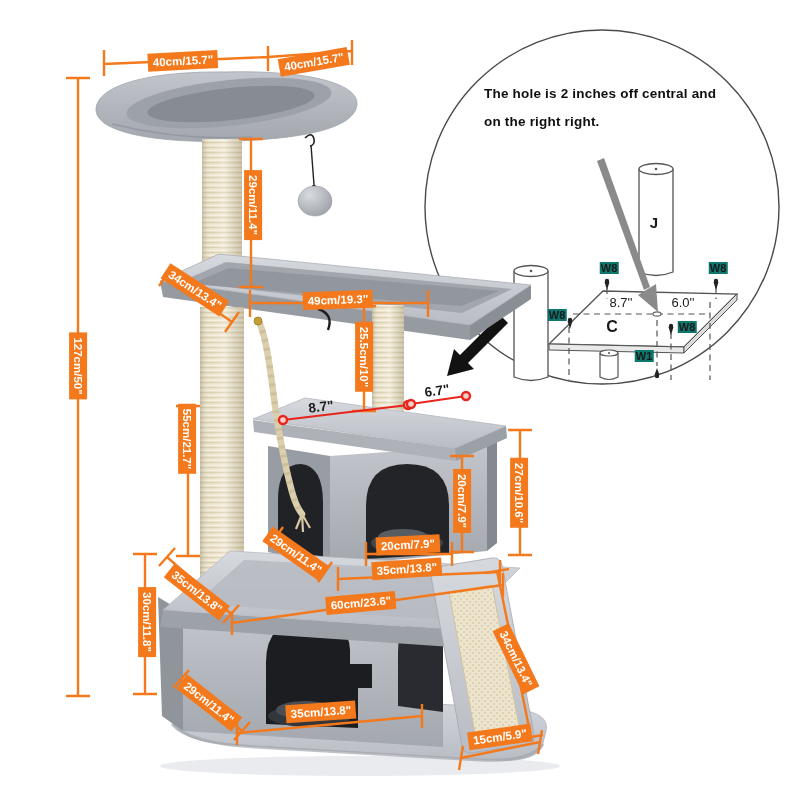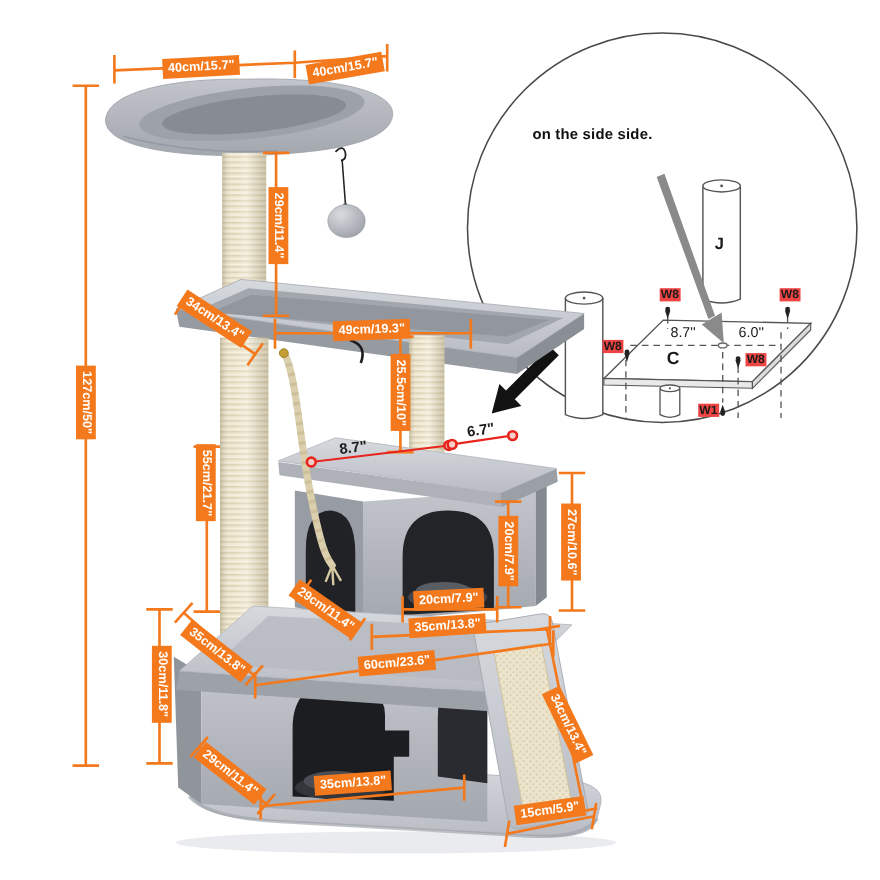--- a/index.html
+++ b/index.html
@@ -7,21 +7,21 @@
          font-family:"Liberation Sans",sans-serif;}
   .stage svg{position:absolute;left:0;top:0;}
   
   .dim{position:absolute;background:var(--accent,#f4791c);color:#fff;
        font:bold 11.5px "Liberation Sans",sans-serif;line-height:1.15;
        padding:2.5px 5px;white-space:nowrap;transform:translate(-50%,-50%) rotate(var(--r,0deg));}
   .dim.plain{background:none;color:#1b1b1b;font-size:13.5px;padding:0;}
   
   .co-line{position:absolute;left:484px;color:#0f0f0f;
        font:bold 13.5px "Liberation Sans",sans-serif;white-space:nowrap;letter-spacing:.2px;}
-  .dg{position:absolute;transform:translate(-50%,-50%);color:#1a1a1a;background:#ef4444;
+  .dg{position:absolute;transform:translate(-50%,-50%);color:#1a1a1a;background:#0f766e;
       font:bold 11px "Liberation Sans",sans-serif;white-space:nowrap;padding:0 1px;}
   .dg.big{font-size:16px;background:none;}
   .dg.med{font-size:15px;background:none;}
   .dg.dim2{font:13px "Liberation Sans",sans-serif;background:none;}
   .mline{stroke:var(--accent,#f4791c);stroke-width:2.4;fill:none;}
   .rline{stroke:var(--red,#e8251d);stroke-width:2;fill:none;}
   .rdot{stroke:var(--red,#e8251d);stroke-width:2.4;fill:#f6cfc9;}
 </style>
 </head>
 <body>
@@ -265,25 +265,26 @@
   <div class="dim" style="left:197px;top:592px;--r:38deg">35cm/13.8"</div>
   <div class="dim" style="left:147px;top:622px;--r:90deg">30cm/11.8"</div>
   <div class="dim" style="left:361px;top:603px;--r:-5deg">60cm/23.6"</div>
   <div class="dim" style="left:209px;top:703px;--r:38deg">29cm/11.4"</div>
   <div class="dim" style="left:321px;top:712px;--r:-4deg">35cm/13.8"</div>
   <div class="dim" style="left:516px;top:659px;--r:64deg">34cm/13.4"</div>
   <div class="dim" style="left:500px;top:737px;--r:-8deg">15cm/5.9"</div>
   <div class="dim plain" style="left:321px;top:407px;--r:-7deg">8.7"</div>
   <div class="dim plain" style="left:437px;top:391px;--r:-8deg">6.7"</div>
 
-  <div class="co-line" style="top:114px">on the side side.</div>
+  <div class="co-line" style="top:86px">The hole is 2 inches off central and</div>
+  <div class="co-line" style="top:114px">on the right right.</div>
 
   <div class="dg med" style="left:654px;top:222px">J</div>
   <div class="dg big" style="left:612px;top:327px">C</div>
   <div class="dg" style="left:609px;top:268px">W8</div>
   <div class="dg" style="left:718px;top:268px">W8</div>
   <div class="dg" style="left:557px;top:315px">W8</div>
   <div class="dg" style="left:687px;top:327px">W8</div>
-  <div class="dg" style="left:644px;top:373px">W1</div>
+  <div class="dg" style="left:644px;top:356px">W1</div>
   <div class="dg dim2" style="left:621px;top:302px">8.7''</div>
   <div class="dg dim2" style="left:683px;top:302px">6.0''</div>
 
 </div>
 
 </body></html>

